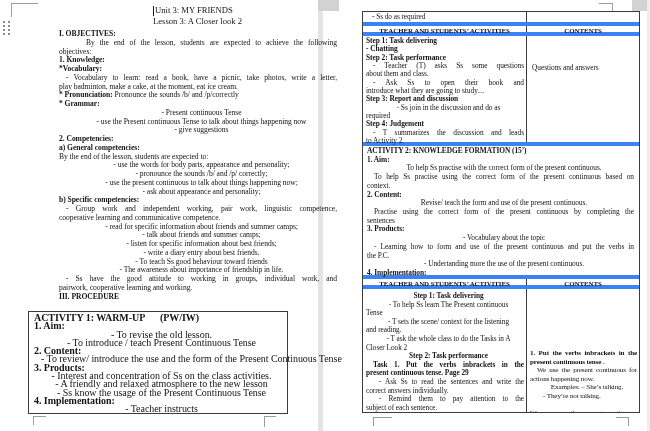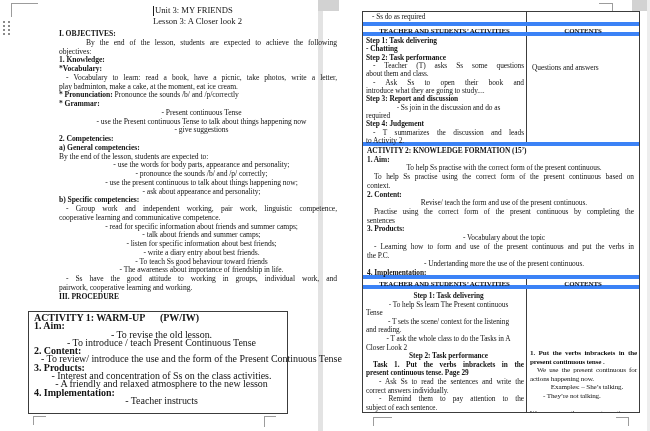--- a/index.html
+++ b/index.html
@@ -170,20 +170,21 @@
       <div class="ln b"><span>2. Content:</span></div>
 
       <div class="ln i1"><span>- To review/ introduce the use and the form of the Present Continuous Tense</span></div>
 
       <div class="ln b"><span>3. Products:</span></div>
 
       <div class="ln i1"><span>- Interest and concentration of Ss on the class activities.</span></div>
 
       <div class="ln i1"><span>- A friendly and relaxed atmosphere to the new lesson</span></div>
 
+      <div class="ln i1"><span>- Ss know the usage of the Present Continuous Tense</span></div>
 
       <div class="ln b"><span>4. Implementation:</span></div>
 
       <div class="ln i1"><span>- Teacher instructs</span></div>
     </div>
 
   <div class="t2c">
 
     <div class="row r-cont">
       <div class="cell c1">- Ss do as required</div>

